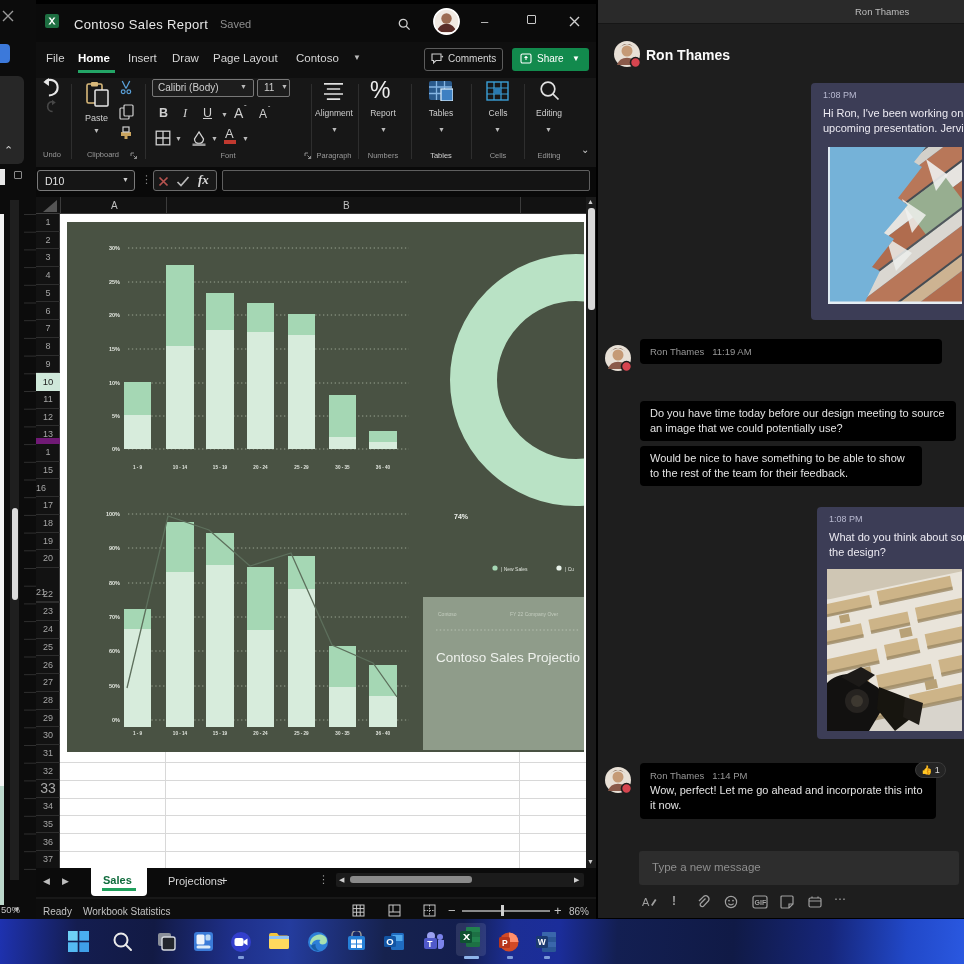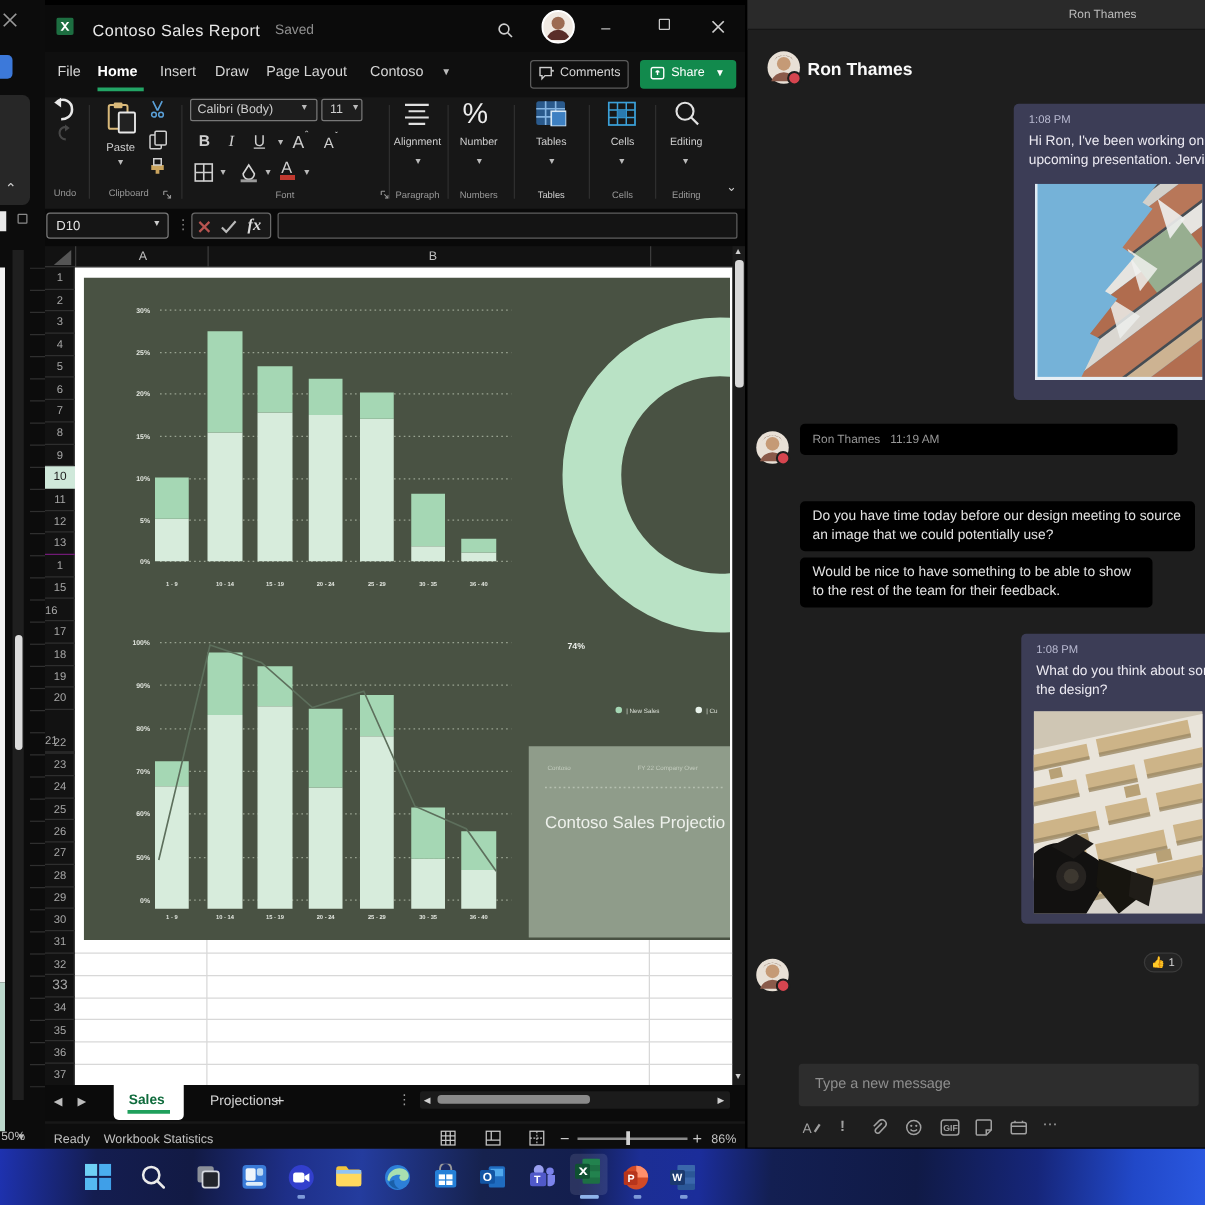--- a/index.html
+++ b/index.html
@@ -213,21 +213,21 @@
 
     <svg class="abs" style="left:286px;top:4px" width="23" height="19" viewBox="0 0 24 20">
         <path d="M2 2h20M5 7.3h14M2 12.6h20M5 18h14" stroke="#e0e0e0" stroke-width="1.7"></path>
       </svg>
     <div class="abs" style="left:277px;top:30px;font-size:8.5px;width:42px;text-align:center;">Alignment</div>
     <span class="abs" style="left:295px;top:48px;font-size:7px;color:#bbb;">▼</span>
     <div class="glabel" style="left:276px;top:73px;width:44px;">Paragraph</div>
     <div class="rsep" style="left:322px;"></div>
 
     <span class="abs" style="left:334px;top:-1px;font-size:23px;color:#ededed;">%</span>
-    <div class="abs" style="left:327px;top:30px;font-size:8.5px;width:40px;text-align:center;">Number</div>
+    <div class="abs" style="left:327px;top:30px;font-size:8.5px;width:40px;text-align:center;">Report</div>
     <span class="abs" style="left:344px;top:48px;font-size:7px;color:#bbb;">▼</span>
     <div class="glabel" style="left:325px;top:73px;width:44px;">Numbers</div>
     <div class="rsep" style="left:375px;"></div>
 
     <svg class="abs" style="left:392px;top:2px" width="25" height="21" viewBox="0 0 25 21">
         <rect x="1" y="1" width="23" height="19" rx="2" fill="#2a5a8c"></rect>
         <path d="M1 7h23M1 13.5h23M8.5 1v19M16.5 1v19" stroke="#85b5e2" stroke-width="1.3"></path>
         <rect x="13" y="9" width="12" height="12" fill="#3d80c2" stroke="#d5e8f7" stroke-width="1.3"></rect>
       </svg>
     <div class="abs" style="left:385px;top:30px;font-size:8.5px;width:40px;text-align:center;">Tables</div>
@@ -287,41 +287,41 @@
       <div class="abs" style="left:0;top:35.4px;width:24px;height:17.7px;color:#a6a6a6;font-size:9px;text-align:center;line-height:17.7px;border-bottom:1px solid #2e2e2e;">3</div>
       <div class="abs" style="left:0;top:53.1px;width:24px;height:17.7px;color:#a6a6a6;font-size:9px;text-align:center;line-height:17.7px;border-bottom:1px solid #2e2e2e;">4</div>
       <div class="abs" style="left:0;top:70.8px;width:24px;height:17.7px;color:#a6a6a6;font-size:9px;text-align:center;line-height:17.7px;border-bottom:1px solid #2e2e2e;">5</div>
       <div class="abs" style="left:0;top:88.5px;width:24px;height:17.7px;color:#a6a6a6;font-size:9px;text-align:center;line-height:17.7px;border-bottom:1px solid #2e2e2e;">6</div>
       <div class="abs" style="left:0;top:106.2px;width:24px;height:17.7px;color:#a6a6a6;font-size:9px;text-align:center;line-height:17.7px;border-bottom:1px solid #2e2e2e;">7</div>
       <div class="abs" style="left:0;top:123.9px;width:24px;height:17.7px;color:#a6a6a6;font-size:9px;text-align:center;line-height:17.7px;border-bottom:1px solid #2e2e2e;">8</div>
       <div class="abs" style="left:0;top:141.6px;width:24px;height:17.7px;color:#a6a6a6;font-size:9px;text-align:center;line-height:17.7px;border-bottom:1px solid #2e2e2e;">9</div>
       <div class="abs" style="left:0;top:159.3px;width:24px;height:17.7px;background:#cfe8da;color:#1d1d1d;font-size:9.5px;text-align:center;line-height:17.7px;">10</div>
       <div class="abs" style="left:0;top:177.0px;width:24px;height:17.7px;color:#a6a6a6;font-size:9px;text-align:center;line-height:17.7px;border-bottom:1px solid #2e2e2e;">11</div>
       <div class="abs" style="left:0;top:194.7px;width:24px;height:17.7px;color:#a6a6a6;font-size:9px;text-align:center;line-height:17.7px;border-bottom:1px solid #2e2e2e;">12</div>
-      <div class="abs" style="left:0;top:212.4px;width:24px;height:17.7px;color:#a6a6a6;font-size:9px;text-align:center;line-height:17.7px;border-bottom:1px solid #701a75;">13</div>
+      <div class="abs" style="left:0;top:212.4px;width:24px;height:17.7px;color:#a6a6a6;font-size:9px;text-align:center;line-height:17.7px;border-bottom:6px solid #701a75;">13</div>
       <div class="abs" style="left:0;top:230.1px;width:24px;height:17.7px;color:#a6a6a6;font-size:9px;text-align:center;line-height:17.7px;border-bottom:1px solid #2e2e2e;">1</div>
       <div class="abs" style="left:0;top:247.8px;width:24px;height:17.7px;color:#a6a6a6;font-size:9px;text-align:center;line-height:17.7px;border-bottom:1px solid #2e2e2e;">15</div>
       <div class="abs" style="left:0;top:265.5px;width:24px;height:17.7px;color:#a6a6a6;font-size:9px;line-height:17.7px;border-bottom:1px solid #2e2e2e;">16</div>
       <div class="abs" style="left:0;top:283.2px;width:24px;height:17.7px;color:#a6a6a6;font-size:9px;text-align:center;line-height:17.7px;border-bottom:1px solid #2e2e2e;">17</div>
       <div class="abs" style="left:0;top:300.9px;width:24px;height:17.7px;color:#a6a6a6;font-size:9px;text-align:center;line-height:17.7px;border-bottom:1px solid #2e2e2e;">18</div>
       <div class="abs" style="left:0;top:318.6px;width:24px;height:17.7px;color:#a6a6a6;font-size:9px;text-align:center;line-height:17.7px;border-bottom:1px solid #2e2e2e;">19</div>
       <div class="abs" style="left:0;top:336.3px;width:24px;height:17.7px;color:#a6a6a6;font-size:9px;text-align:center;line-height:17.7px;border-bottom:1px solid #2e2e2e;">20</div>
       <div class="abs" style="left:0;top:370px;width:24px;height:17.7px;color:#a6a6a6;font-size:9px;line-height:17.7px;border-bottom:1px solid #2e2e2e;">21</div>
       <div class="abs" style="left:0;top:371.7px;width:24px;height:17.7px;color:#a6a6a6;font-size:9px;text-align:center;line-height:17.7px;border-bottom:1px solid #2e2e2e;">22</div>
       <div class="abs" style="left:0;top:389.4px;width:24px;height:17.7px;color:#a6a6a6;font-size:9px;text-align:center;line-height:17.7px;border-bottom:1px solid #2e2e2e;">23</div>
       <div class="abs" style="left:0;top:407.1px;width:24px;height:17.7px;color:#a6a6a6;font-size:9px;text-align:center;line-height:17.7px;border-bottom:1px solid #2e2e2e;">24</div>
       <div class="abs" style="left:0;top:424.8px;width:24px;height:17.7px;color:#a6a6a6;font-size:9px;text-align:center;line-height:17.7px;border-bottom:1px solid #2e2e2e;">25</div>
       <div class="abs" style="left:0;top:442.5px;width:24px;height:17.7px;color:#a6a6a6;font-size:9px;text-align:center;line-height:17.7px;border-bottom:1px solid #2e2e2e;">26</div>
       <div class="abs" style="left:0;top:460.2px;width:24px;height:17.7px;color:#a6a6a6;font-size:9px;text-align:center;line-height:17.7px;border-bottom:1px solid #2e2e2e;">27</div>
       <div class="abs" style="left:0;top:477.9px;width:24px;height:17.7px;color:#a6a6a6;font-size:9px;text-align:center;line-height:17.7px;border-bottom:1px solid #2e2e2e;">28</div>
       <div class="abs" style="left:0;top:495.6px;width:24px;height:17.7px;color:#a6a6a6;font-size:9px;text-align:center;line-height:17.7px;border-bottom:1px solid #2e2e2e;">29</div>
       <div class="abs" style="left:0;top:513.3px;width:24px;height:17.7px;color:#a6a6a6;font-size:9px;text-align:center;line-height:17.7px;border-bottom:1px solid #2e2e2e;">30</div>
       <div class="abs" style="left:0;top:531.0px;width:24px;height:17.7px;color:#a6a6a6;font-size:9px;text-align:center;line-height:17.7px;border-bottom:1px solid #2e2e2e;">31</div>
       <div class="abs" style="left:0;top:548.7px;width:24px;height:17.7px;color:#a6a6a6;font-size:9px;text-align:center;line-height:17.7px;border-bottom:1px solid #2e2e2e;">32</div>
-      <div class="abs" style="left:0;top:566.4px;width:24px;height:17.7px;color:#a6a6a6;font-size:11px;text-align:center;line-height:17.7px;border-bottom:1px solid #2e2e2e;">33</div>
+      <div class="abs" style="left:0;top:566.4px;width:24px;height:17.7px;color:#a6a6a6;font-size:14px;text-align:center;line-height:17.7px;border-bottom:1px solid #2e2e2e;">33</div>
       <div class="abs" style="left:0;top:584.1px;width:24px;height:17.7px;color:#a6a6a6;font-size:9px;text-align:center;line-height:17.7px;border-bottom:1px solid #2e2e2e;">34</div>
       <div class="abs" style="left:0;top:601.8px;width:24px;height:17.7px;color:#a6a6a6;font-size:9px;text-align:center;line-height:17.7px;border-bottom:1px solid #2e2e2e;">35</div>
       <div class="abs" style="left:0;top:619.5px;width:24px;height:17.7px;color:#a6a6a6;font-size:9px;text-align:center;line-height:17.7px;border-bottom:1px solid #2e2e2e;">36</div>
       <div class="abs" style="left:0;top:637.2px;width:24px;height:17.7px;color:#a6a6a6;font-size:9px;text-align:center;line-height:17.7px;border-bottom:1px solid #2e2e2e;">37</div>
     </div>
 
     <div class="abs" id="sheet" style="left:24px;top:17px;width:526px;height:655px;background:#ffffff;"></div>
     <svg class="abs" style="left:24px;top:17px" width="526" height="655" viewBox="0 0 526 655">
       <g stroke="#d8d8d8" stroke-width="1">
         <line x1="0" y1="548.5" x2="526" y2="548.5"></line>
@@ -587,20 +587,24 @@
     </g>
   </svg>
 
   <svg class="abs" style="left:6px;top:766px" width="29" height="29" viewBox="0 0 29 29">
     <circle cx="14" cy="14" r="13" fill="#e8e0d6"></circle>
     <circle cx="14" cy="11" r="5.5" fill="#c59a76"></circle>
     <path d="M4 25a10.5 10.5 0 0 1 20 0z" fill="#8a5a4a"></path>
     <path d="M6 9a9 9 0 0 1 16 0l-2-3-6-2-6 2z" fill="#6b4a38"></path>
     <circle cx="22.5" cy="22.5" r="5" fill="#d6454f" stroke="#1e1e1e" stroke-width="1.6"></circle>
   </svg>
+  <div class="bubL" style="left:42px;top:763px;width:296px;">
+    <span class="namerow">Ron Thames&nbsp;&nbsp;&nbsp;1:14 PM</span>
+    <div>Wow, perfect! Let me go ahead and incorporate this into it now.</div>
+  </div>
   <div class="abs" style="left:317px;top:762px;height:16px;padding:0 5px;background:#242424;border:1px solid #3a3a3a;border-radius:8px;font-size:9px;color:#d8d8d8;line-height:15px;">👍️&nbsp;1</div>
 
   <div class="abs" style="left:41px;top:851px;width:320px;height:34px;background:#2d2d2d;border-radius:3px;"></div>
   <span class="abs" style="left:54px;top:861px;font-size:11.5px;color:#8f8f8f;">Type a new message</span>
 
   <div class="abs" style="left:44px;top:893px;width:300px;height:20px;color:#a0a0a0;font-size:12px;">
     <svg class="abs" style="left:0;top:2px" width="15" height="14" viewBox="0 0 15 14">
         <text x="0" y="11" font-size="11" fill="#a0a0a0">A</text>
         <path d="M9 10l4-6 1.5 1-4 6z" fill="#a0a0a0"></path>
       </svg>

